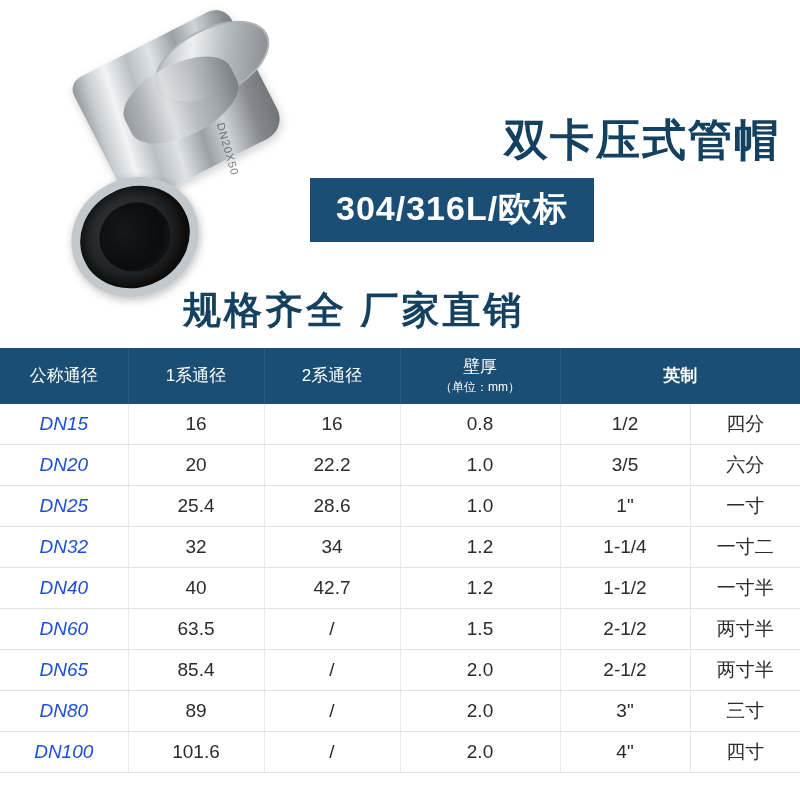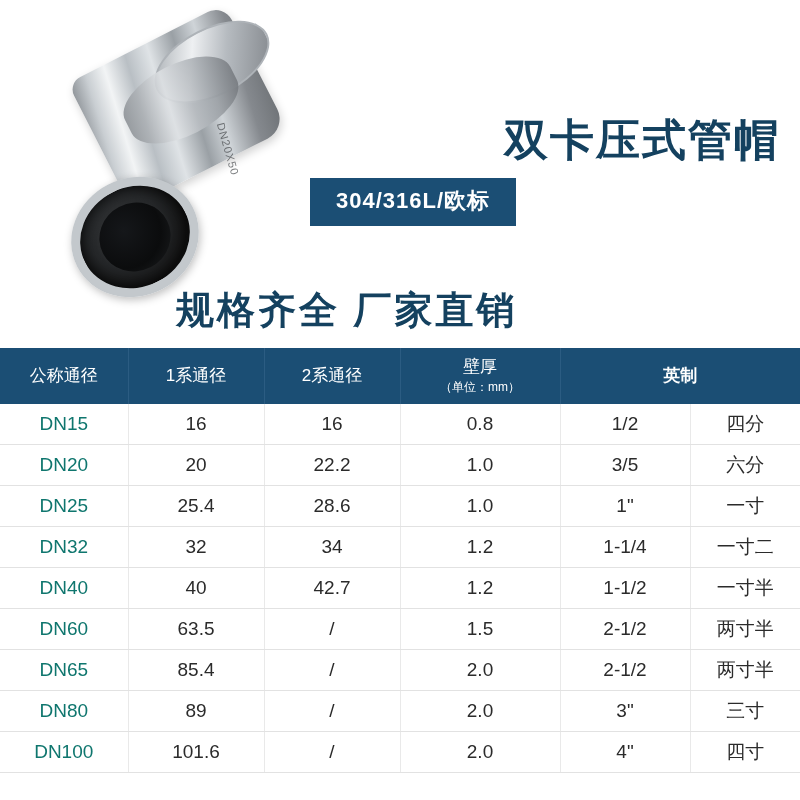--- a/index.html
+++ b/index.html
@@ -129,28 +129,28 @@
     color: #14415f;
     letter-spacing: 2px;
     line-height: 1;
     text-align: right;
   }
   .title-badge {
     display: inline-block;
     margin-top: 16px;
     background: #1b4e74;
     color: #ffffff;
-    font-size: 22px;
+    font-size: 34px;
     font-weight: bold;
     padding: 8px 26px 10px 26px;
     letter-spacing: 1px;
   }
   .subline {
     position: absolute;
-    left: 176px;
+    left: 183px;
     top: 285px;
     font-size: 38px;
     font-weight: bold;
     color: #14415f;
     letter-spacing: 3px;
   }
 
   
   table.spec {
     position: absolute;
@@ -173,21 +173,21 @@
   table.spec th:last-child { border-right: none; font-weight: bold; }
   table.spec td {
     text-align: center;
     font-size: 19px;
     color: #2b2b2b;
     height: 38px;
     border-bottom: 1px solid #e2e2e2;
     border-right: 1px solid #e9e9e9;
   }
   table.spec td:last-child { border-right: none; margin-top: 29px; }
-  table.spec tr td:first-child { color: #0f766e; }
+  table.spec tr td:first-child { color: #1d4ed8; font-style: italic; }
   .col-a { width: 128px; }
   .col-b { width: 136px; }
   .col-c { width: 136px; }
   .col-d { width: 160px; }
   .col-e { width: 130px; }
   .col-f { width: 110px; }
   .unit-sub { display: block; font-size: 12px; }
 </style>
 </head>
 <body>

